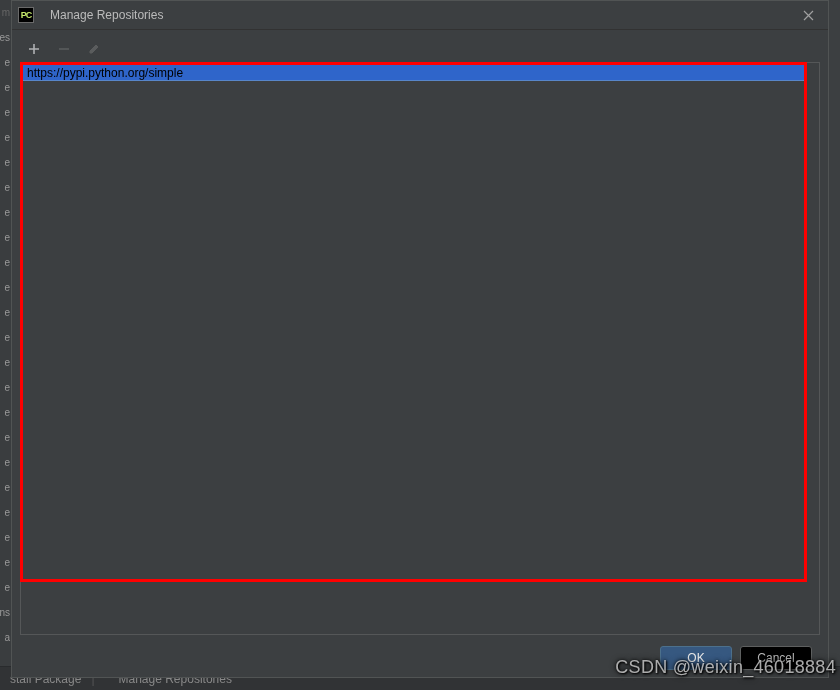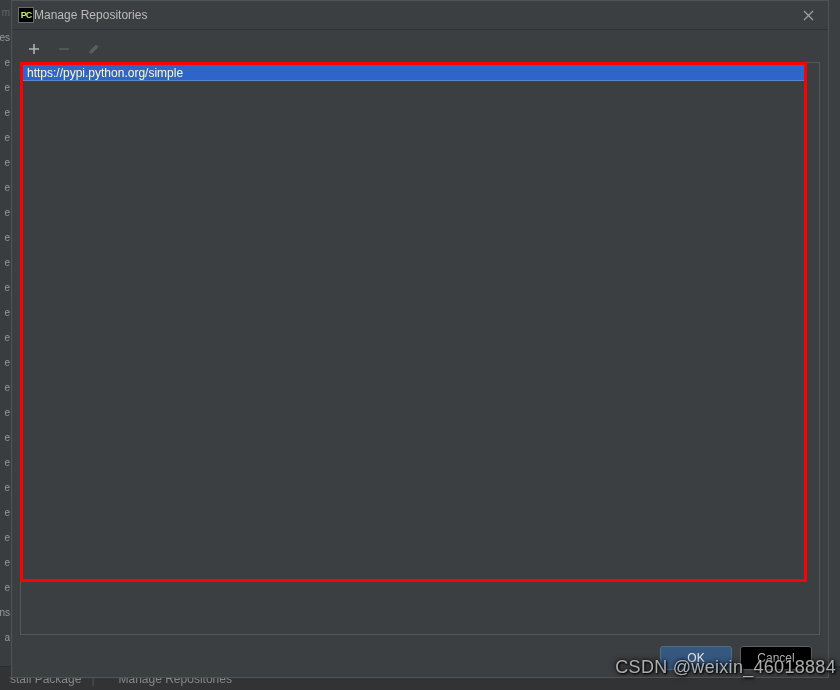--- a/index.html
+++ b/index.html
@@ -80,21 +80,21 @@
       padding-left: 6px;
       border-bottom: 1px solid #323232;
     }
     .app-icon {
       width: 16px;
       height: 16px;
       background: #000;
       display: flex;
       align-items: center;
       justify-content: center;
-      margin-right: 0;
+      margin-right: 16px;
       border: 1px solid #6a6a6a;
     }
     .app-icon-inner {
       font-size: 9px;
       font-weight: bold;
       color: #c5e86c;
       letter-spacing: -1px;
     }
     .title-text {
       color: #bbbbbb;
@@ -163,21 +163,21 @@
       font-size: 12px;
       color: #d0d0d0;
       cursor: pointer;
       display: flex;
       align-items: center;
     }
     .repo-row.selected {
       background: #2f65ca;
       border: 1px solid #5886c9;
       margin: 1px 12px 0 1px;
-      color: #fef9c3;
+      color: #000000;
       height: 17px;
     }
     .button-bar {
       height: 40px;
       display: flex;
       align-items: center;
       justify-content: flex-end;
       gap: 8px;
       padding-right: 8px;
       padding-top: 6px;

